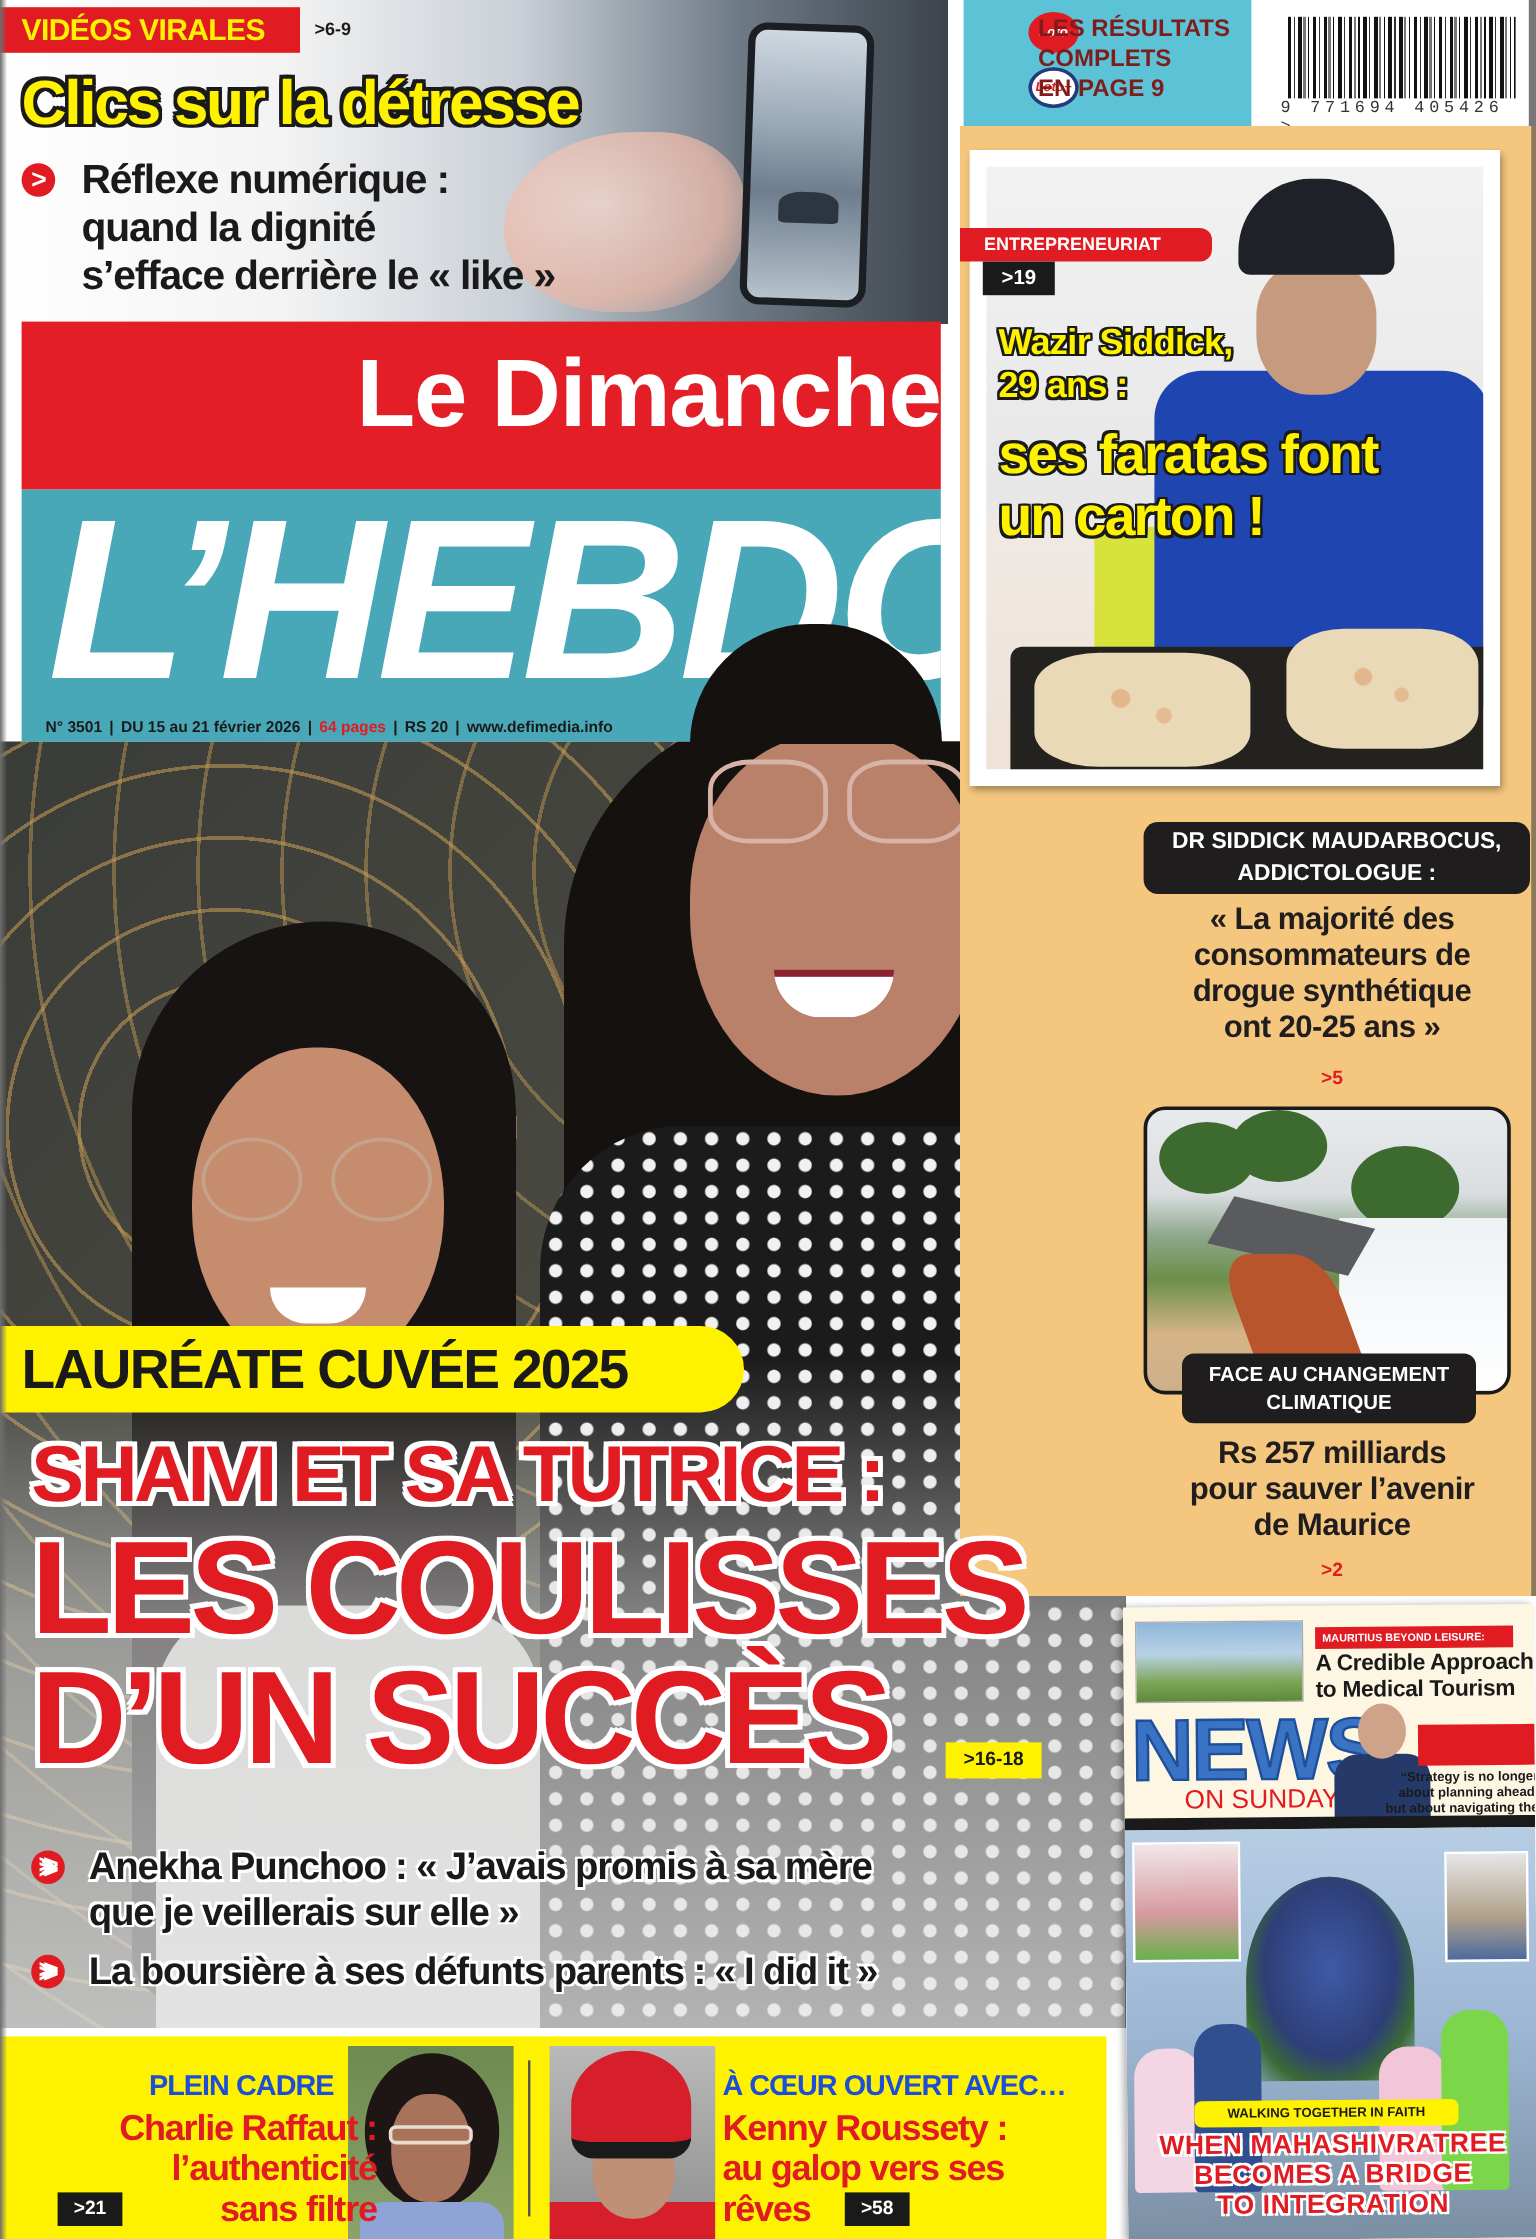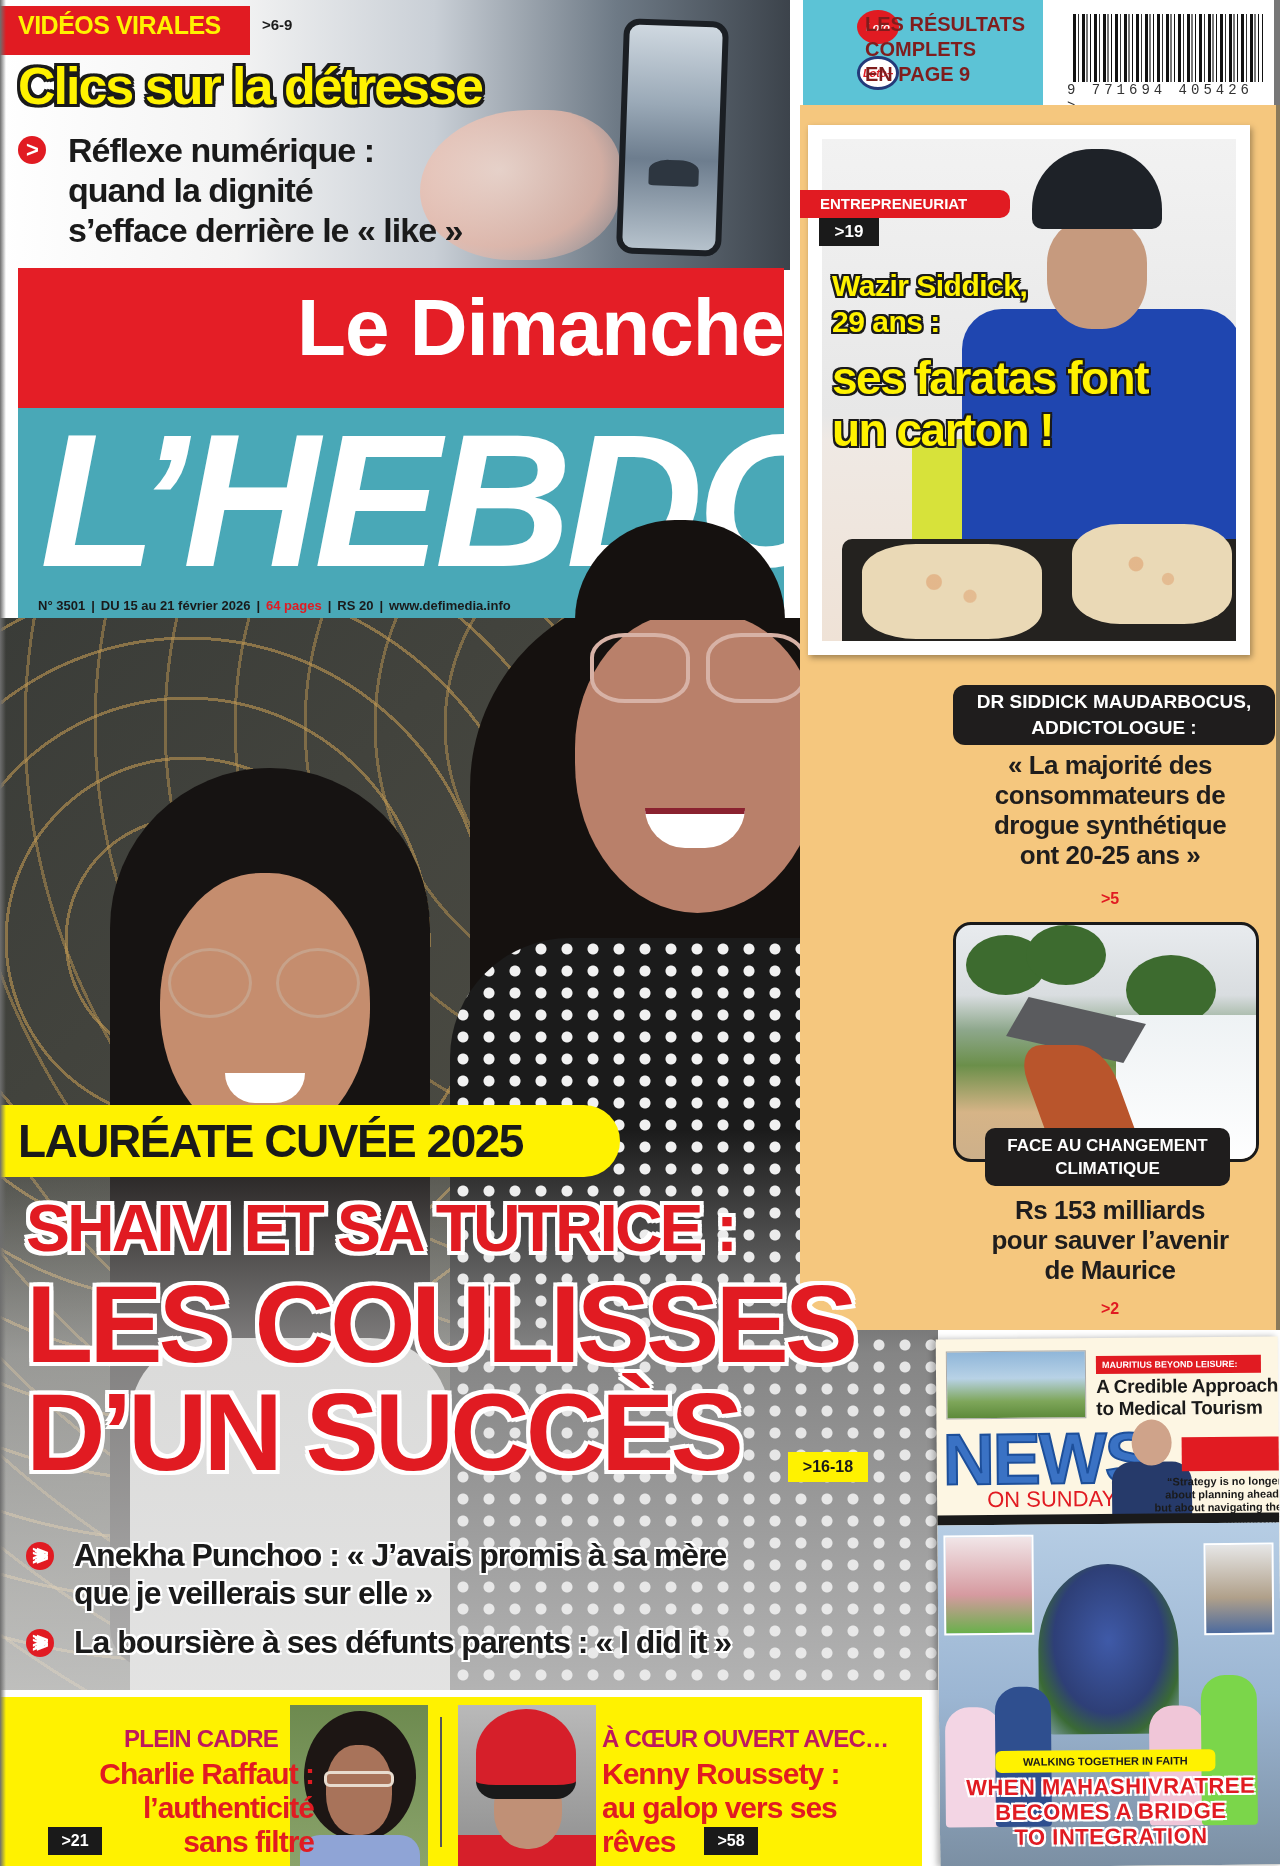--- a/index.html
+++ b/index.html
@@ -26,21 +26,21 @@
   }
   #top-left .phone .screen {
     width: 100%; height: 100%; border-radius: 10px;
     background: linear-gradient(180deg, #cfd8e0 0%, #9aa9b7 35%, #6d7d8e 60%, #b6c2cc 100%);
   }
   #top-left .phone .screen .figure {
     position: absolute; left: 30px; top: 140px; width: 50px; height: 26px;
     background: #2d3640; border-radius: 40% 40% 10% 10%;
   }
   .kicker-red {
-    left: 0; top: 6px; height: 49px; width: 250px; background: #e11b22;
+    left: 0; top: 6px; height: 38px; width: 250px; background: #e11b22;
     color: #fff200; font-weight: 700; font-size: 25px; line-height: 38px;
     padding-left: 18px; letter-spacing: -0.5px;
   }
   .page-ref-dark { color: #1a1a1a; font-weight: 700; font-size: 15px; }
   #viral-pageref { left: 262px; top: 16px; }
   #viral-headline {
     left: 18px; top: 56px; font-size: 52px; font-weight: 700; color: #fff200;
     letter-spacing: -2px;
     text-shadow: -3px -3px 0 #1a1a1a, 3px -3px 0 #1a1a1a, -3px 3px 0 #1a1a1a, 3px 3px 0 #1a1a1a,
                  0 3px 0 #1a1a1a, 0 -3px 0 #1a1a1a, 3px 0 0 #1a1a1a, -3px 0 0 #1a1a1a;
@@ -276,21 +276,21 @@
   #charlie-photo { left: 290px; background: linear-gradient(180deg, #6d8a4f 0%, #8aa36b 100%); }
   #charlie-photo .hair { position: absolute; left: 14px; top: 6px; width: 112px; height: 130px; background: #1d1614; border-radius: 50%; }
   #charlie-photo .face { position: absolute; left: 36px; top: 40px; width: 66px; height: 90px; background: #a8735a; border-radius: 45%; }
   #charlie-photo .glasses { position: absolute; left: 34px; top: 66px; width: 70px; height: 16px; border: 3px solid #e8dccf; border-radius: 6px; }
   #charlie-photo .shirt { position: absolute; left: 10px; top: 130px; width: 120px; height: 40px; background: #8fa4d6; border-radius: 20px 20px 0 0; }
   #kenny-photo { left: 458px; background: linear-gradient(180deg, #b9b9b9 0%, #8e8e8e 100%); }
   #kenny-photo .helmet { position: absolute; left: 18px; top: 4px; width: 100px; height: 90px; background: #d61f2a; border-radius: 50% 50% 20% 20%; border-bottom: 14px solid #1a1a1a; }
   #kenny-photo .face { position: absolute; left: 36px; top: 70px; width: 68px; height: 74px; background: #c09076; border-radius: 40% 40% 48% 48%; }
   #kenny-photo .jersey { position: absolute; left: 0; top: 130px; width: 138px; height: 40px; background: #d61f2a; }
 
-  .bs-kicker { position: absolute; color: #be185d; font-weight: 700; font-size: 24px; letter-spacing: -0.8px; }
+  .bs-kicker { position: absolute; color: #1d4ed8; font-weight: 700; font-size: 24px; letter-spacing: -0.8px; }
   .bs-name { position: absolute; color: #e11b22; font-weight: 700; font-size: 30px; line-height: 34px; letter-spacing: -1px; }
   .bs-ref { position: absolute; width: 54px; height: 28px; background: #1a1a1a; color: #fff; font-weight: 700; font-size: 16px; line-height: 28px; text-align: center; }
   #charlie-kicker { right: 644px; top: 28px; text-align: right; }
   #charlie-name { right: 608px; top: 60px; text-align: right; }
   #charlie-ref { left: 48px; top: 130px; }
   #kenny-kicker { left: 602px; top: 28px; }
   #kenny-name { left: 602px; top: 60px; }
   #kenny-ref { left: 704px; top: 130px; }
 
   #left-edge { left: 0; top: 0; width: 6px; height: 1866px; background: linear-gradient(90deg, #6e6e6e, rgba(110,110,110,0)); }
@@ -409,21 +409,21 @@
   <div class="palm" style="left:170px;top:30px;width:90px;height:70px;"></div>
   <div class="sea"></div>
   <div class="road"></div>
   <div class="erosion"></div>
 </div>
 <div id="climate-label" class="abs">
   <div>FACE AU CHANGEMENT</div>
   <div>CLIMATIQUE</div>
 </div>
 <div id="climate-text" class="abs">
-  <div>Rs 153 milliards</div>
+  <div>Rs 257 milliards</div>
   <div>pour sauver l’avenir</div>
   <div>de Maurice</div>
 </div>
 <div id="climate-ref" class="abs red-ref">&gt;2</div>
 
 <div id="nos" class="abs">
   <div class="villa"></div>
   <div class="kick">MAURITIUS BEYOND LEISURE:</div>
   <div class="head">A Credible Approach to Medical Tourism</div>
   <div class="logo">NEWS</div>

